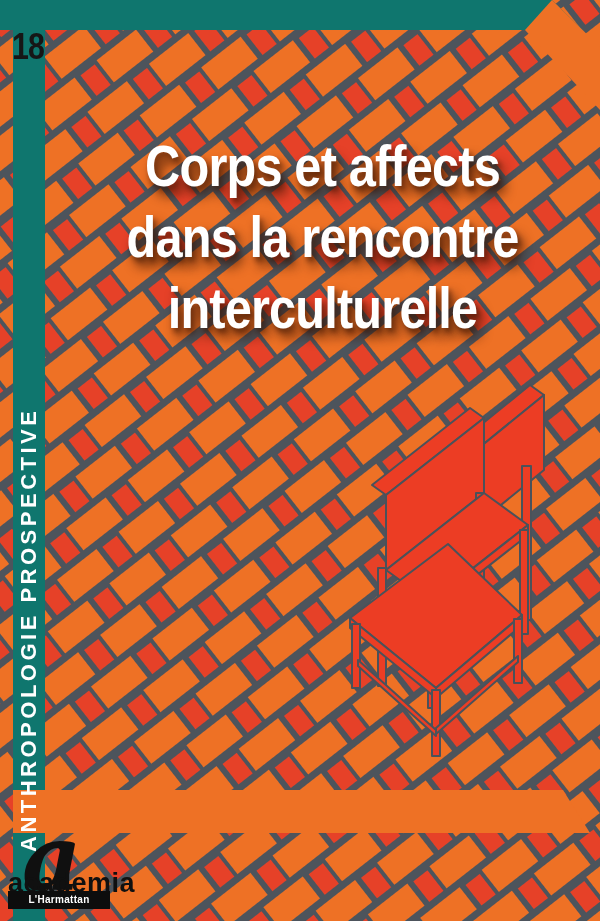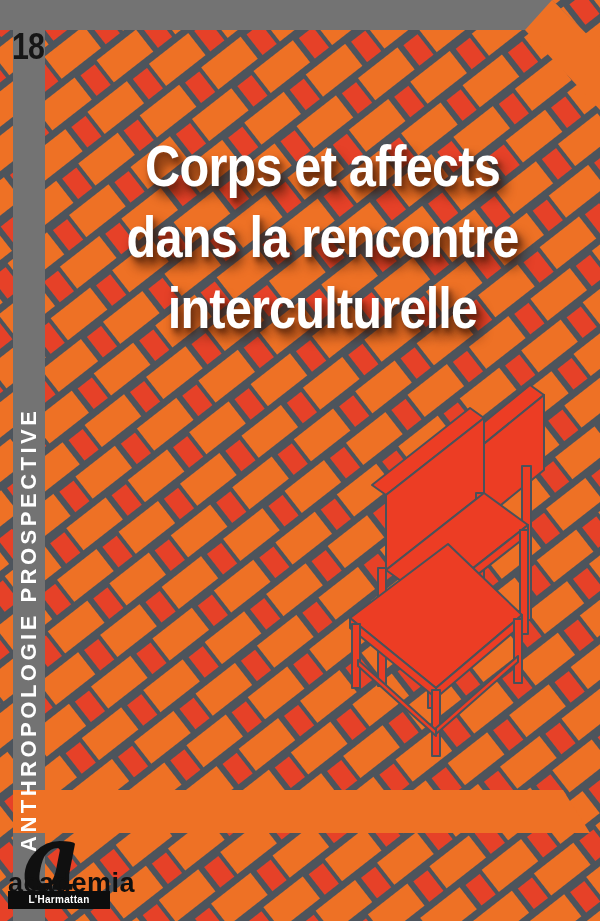--- a/index.html
+++ b/index.html
@@ -1,18 +1,18 @@
 <!DOCTYPE html>
 <html><head>
 <meta charset="utf-8">
 <style>
   html,body{margin:0;padding:0;background:#222;}
   .cover{
     position:relative;width:600px;height:921px;overflow:hidden;
-    background:#737373;font-family:"Liberation Sans",sans-serif;
+    background:#0f766e;font-family:"Liberation Sans",sans-serif;
   }
   .bg-svg,.chair-svg{position:absolute;display:block;}
   .bg-svg{left:0;top:0;}
   .chair-svg{left:330px;top:378px;}
 
   .series-number{
     position:absolute;left:12px;top:26px;
     font-size:37px;font-weight:bold;color:#161616;
     transform:scaleX(0.82);transform-origin:0 0;letter-spacing:-1px;
   }

